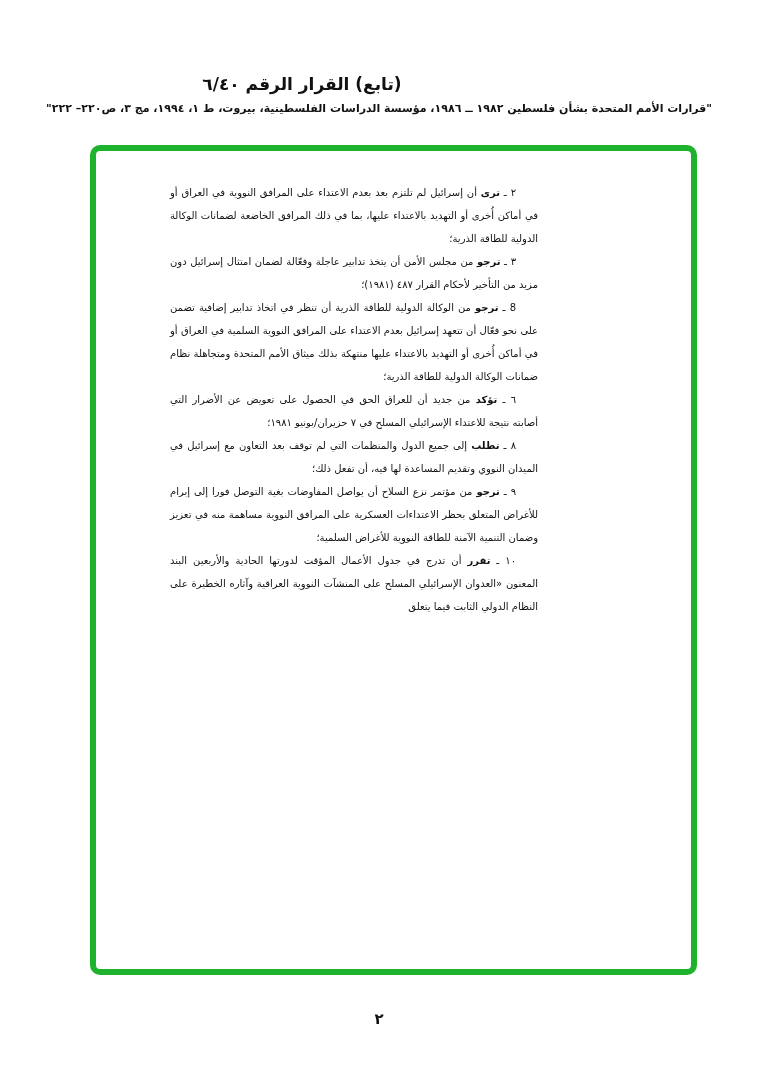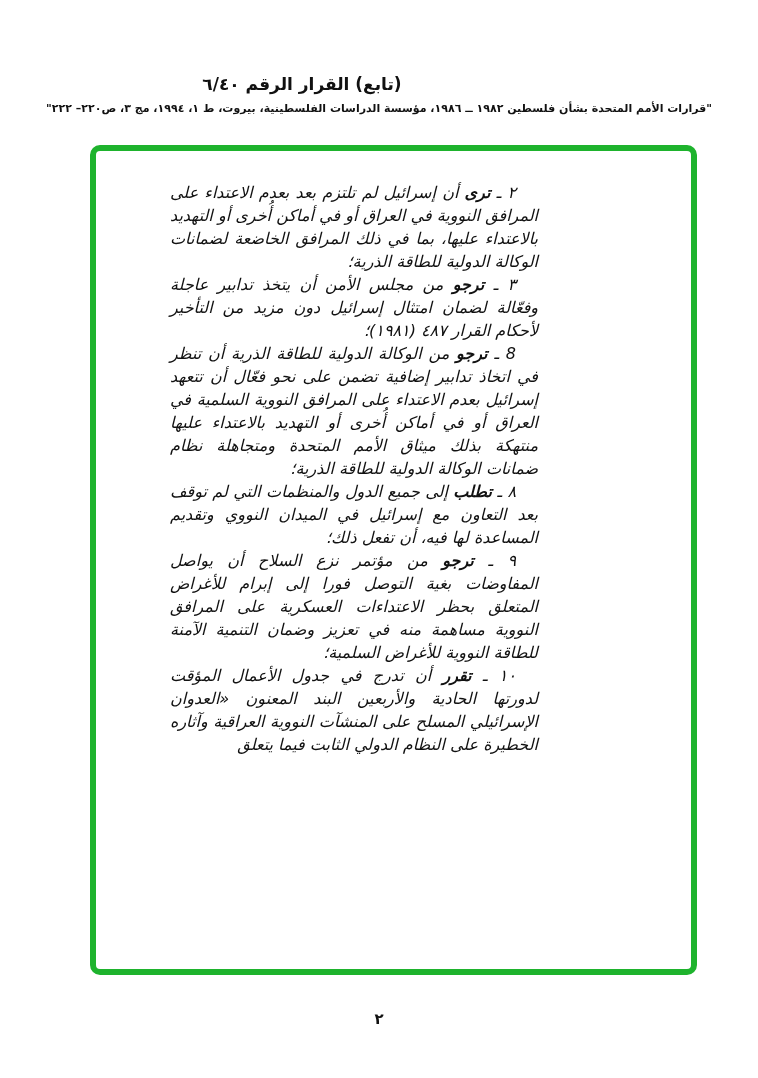--- a/index.html
+++ b/index.html
@@ -26,21 +26,21 @@
     width:607px;height:830px;
     box-sizing:border-box;
     border:6px solid #1eb32d;
     border-radius:10px;
     background:transparent;
   }
   .text-block{
     position:absolute;left:170px;top:181px;width:368px;
     direction:rtl;
     text-align:justify;
-    font-size:16px;line-height:23px;font-style:italic;
+    font-size:10px;line-height:23px;
   }
   .para{margin:0;text-indent:22px;}
   .para .lead{font-weight:bold;}
   .page-number{
     position:absolute;top:1010px;left:0;width:758px;
     text-align:center;font-weight:bold;font-size:15px;
   }
 </style>
 </head>
 <body style="background: rgb(255, 255, 255); color: rgb(17, 17, 17);">
@@ -61,20 +61,25 @@
     <span class="num">٣ ـ</span>
     <b class="lead">ترجو</b>
     <span class="rest">من مجلس الأمن أن يتخذ تدابير عاجلة وفعّالة لضمان امتثال إسرائيل دون مزيد من التأخير لأحكام القرار ٤٨٧ (١٩٨١)؛</span>
   </p>
   <p class="para">
     <span class="num">8 ـ</span>
     <b class="lead">ترجو</b>
     <span class="rest">من الوكالة الدولية للطاقة الذرية أن تنظر في اتخاذ تدابير إضافية تضمن على نحو فعّال أن تتعهد إسرائيل بعدم الاعتداء على المرافق النووية السلمية في العراق أو في أماكن أُخرى أو التهديد بالاعتداء عليها منتهكة بذلك ميثاق الأمم المتحدة ومتجاهلة نظام ضمانات الوكالة الدولية للطاقة الذرية؛</span>
   </p>
   <p class="para">
+    <span class="num">٦ ـ</span>
+    <b class="lead">تؤكد</b>
+    <span class="rest">من جديد أن للعراق الحق في الحصول على تعويض عن الأضرار التي أصابته نتيجة للاعتداء الإسرائيلي المسلح في ٧ حزيران/يونيو ١٩٨١؛</span>
+  </p>
+  <p class="para">
     <span class="num">٨ ـ</span>
     <b class="lead">تطلب</b>
     <span class="rest">إلى جميع الدول والمنظمات التي لم توقف بعد التعاون مع إسرائيل في الميدان النووي وتقديم المساعدة لها فيه، أن تفعل ذلك؛</span>
   </p>
   <p class="para">
     <span class="num">٩ ـ</span>
     <b class="lead">ترجو</b>
     <span class="rest">من مؤتمر نزع السلاح أن يواصل المفاوضات بغية التوصل فورا إلى إبرام للأغراض المتعلق بحظر الاعتداءات العسكرية على المرافق النووية مساهمة منه في تعزيز وضمان التنمية الآمنة للطاقة النووية للأغراض السلمية؛</span>
   </p>
   <p class="para">

